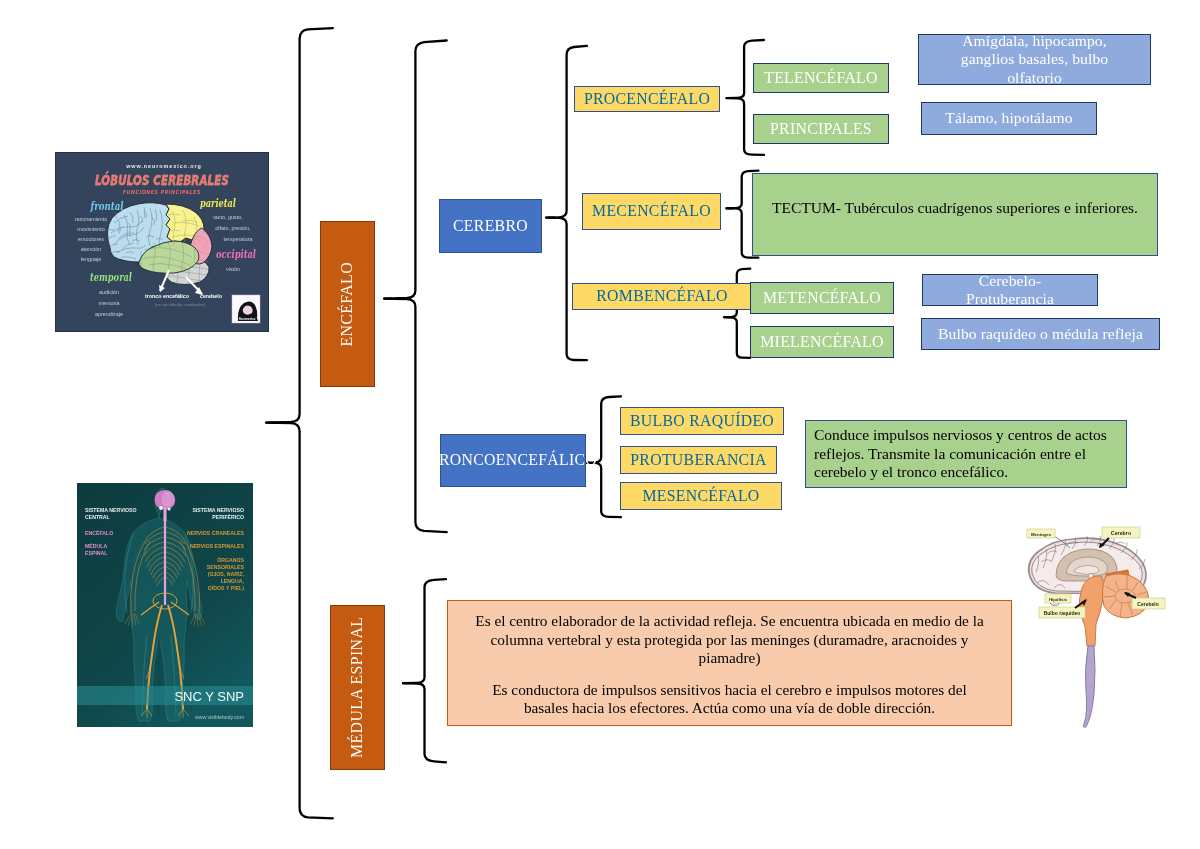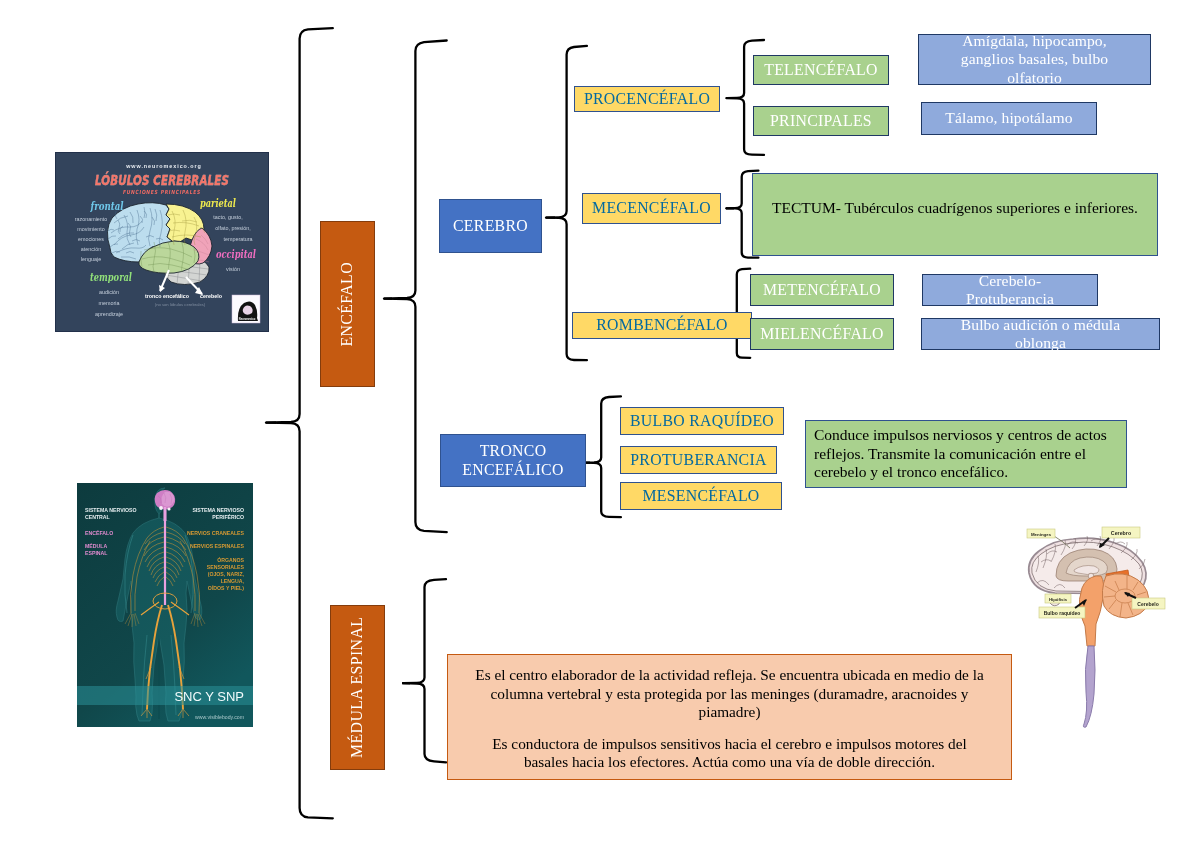--- a/index.html
+++ b/index.html
@@ -14,30 +14,30 @@
   .title-box{border:1.5px solid #ED7D31;background:#fff;color:#000;font-weight:bold;
      font-size:16px;letter-spacing:0.72px;line-height:20.4px;padding-top:3px;}
   .orange-bar{background:#C55A11;border:1px solid #843C0C;color:#fff;font-size:15.8px;
      letter-spacing:.4px;}
   .orange-bar span{display:block;transform:rotate(-90deg);white-space:nowrap;}
   .blue-node{background:#4472C4;border:1.2px solid #2F528F;color:#fff;font-size:15.8px;
      letter-spacing:.3px;}
   .yellow-node{background:#FFD966;border:1.4px solid #2F528F;color:#0369a1;font-size:15.8px;
      letter-spacing:.3px;}
   .green-node{background:#A9D18E;border:1.6px solid #1F3864;color:#fff;font-size:15.8px;
-     letter-spacing:.3px;}
+     letter-spacing:.3px;margin-top:8px;}
   .bluefill-node{background:#8FAADC;border:1.6px solid #1F3864;color:#fff;font-size:15.6px;
      letter-spacing:.1px;padding:2px 16px;}
   .greenfill-node{background:#A9D18E;border:1.5px solid #2F528F;color:#000;font-size:15.5px;
      padding:3px 8px;line-height:18.6px;}
   .peach-node{background:#F8CBAD;border:1.4px solid #C55A11;color:#000;font-size:15.3px;
      padding:8px 10px 4px;flex-direction:column;line-height:18.5px;}
   .peach-node p{margin:0 0 13px 0;}
   .peach-node p:last-child{margin-bottom:0;}
-  .multi{flex-direction:column;}
+  .multi{flex-direction:row;}
   .multi .l{display:block;}
 
   
   .pic{position:absolute;overflow:hidden;}
 </style>
 </head>
 <body>
 
 <div class="stage">
 
@@ -406,24 +406,24 @@
     <span>CEREBRO</span>
   </div>
   <div class="box blue-node multi" style="left:440px;top:434px;width:146px;height:53px">
     <span class="l">TRONCO</span>
     <span class="l">ENCEFÁLICO</span>
   </div>
 
   <div class="box yellow-node" style="left:574px;top:86px;width:146px;height:26px">
     <span>PROCENCÉFALO</span>
   </div>
-  <div class="box yellow-node" style="left:582px;top:193px;width:139px;height:31px">
+  <div class="box yellow-node" style="left:582px;top:193px;width:139px;height:37px">
     <span>MECENCÉFALO</span>
   </div>
-  <div class="box yellow-node" style="left:572px;top:312px;width:180px;height:27px">
+  <div class="box yellow-node" style="left:572px;top:283px;width:180px;height:27px">
     <span>ROMBENCÉFALO</span>
   </div>
 
   <div class="box green-node" style="left:753px;top:55px;width:136px;height:30px">
     <span>TELENCÉFALO</span>
   </div>
   <div class="box bluefill-node" style="left:918px;top:34px;width:233px;height:51px">
     <span>Amígdala, hipocampo, ganglios basales, bulbo olfatorio</span>
   </div>
   <div class="box green-node" style="left:753px;top:106px;width:136px;height:30px">
@@ -440,34 +440,34 @@
   <div class="box green-node" style="left:750px;top:274px;width:144px;height:32px">
     <span>METENCÉFALO</span>
   </div>
   <div class="box bluefill-node" style="left:922px;top:274px;width:176px;height:32px">
     <span>Cerebelo- Protuberancia</span>
   </div>
   <div class="box green-node" style="left:750px;top:318px;width:144px;height:32px">
     <span>MIELENCÉFALO</span>
   </div>
   <div class="box bluefill-node" style="left:921px;top:318px;width:239px;height:32px">
-    <span>Bulbo audición o médula oblonga</span>
+    <span>Bulbo raquídeo o médula refleja</span>
   </div>
 
   <div class="box yellow-node" style="left:620px;top:407px;width:164px;height:28px">
     <span>BULBO RAQUÍDEO</span>
   </div>
   <div class="box yellow-node" style="left:620px;top:446px;width:157px;height:28px">
     <span>PROTUBERANCIA</span>
   </div>
   <div class="box yellow-node" style="left:620px;top:482px;width:162px;height:28px">
     <span>MESENCÉFALO</span>
   </div>
   <div class="box greenfill-node" style="left:805px;top:420px;width:322px;height:68px;text-align:left;justify-content:flex-start">
     <span>Conduce impulsos nerviosos y centros de actos reflejos. Transmite la comunicación entre el cerebelo y el tronco encefálico.</span>
   </div>
 
-  <div class="box peach-node" style="left:447px;top:654px;width:565px;height:126px">
+  <div class="box peach-node" style="left:447px;top:600px;width:565px;height:126px">
     <p style="max-width:530px">Es el centro elaborador de la actividad refleja. Se encuentra ubicada en medio de la columna vertebral y esta protegida por las meninges (duramadre, aracnoides y piamadre)</p>
     <p style="max-width:508px">Es conductora de impulsos sensitivos hacia el cerebro e impulsos motores del basales hacia los efectores. Actúa como una vía de doble dirección.</p>
   </div>
 
 </div>
 
 </body></html>

